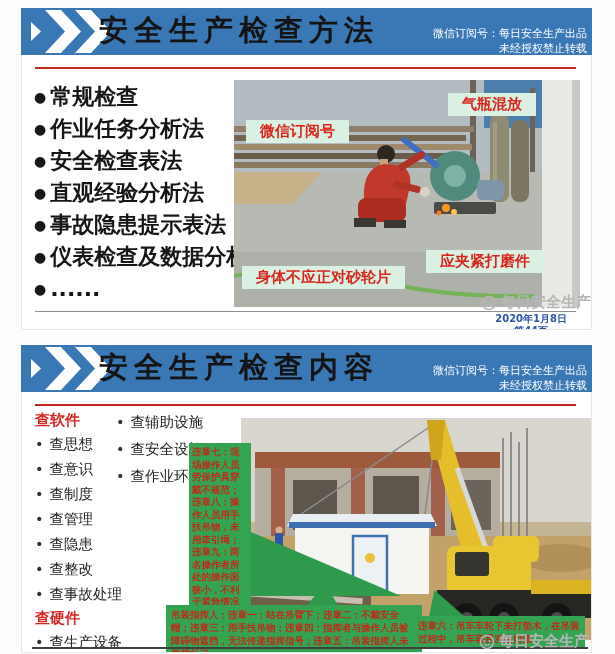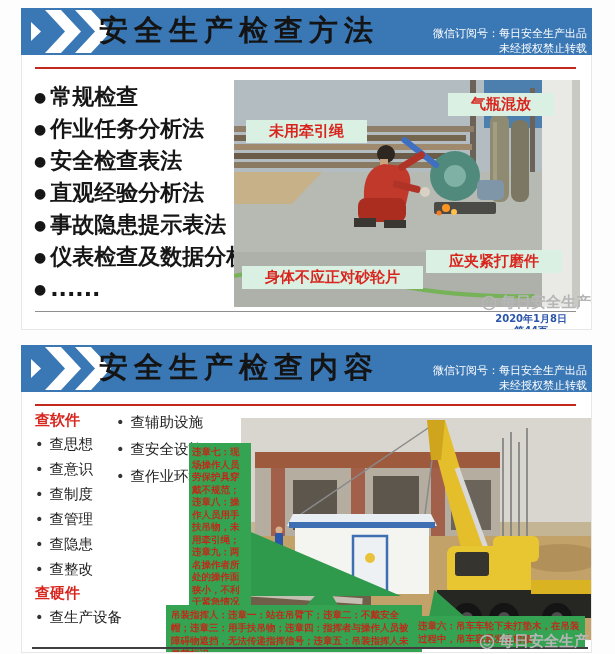--- a/index.html
+++ b/index.html
@@ -31,21 +31,21 @@
   .bullets1 li { font-size:22px; font-weight:700; color:#161616; height:32px;
                  line-height:32px; white-space:nowrap; }
   .bullets1 li::before { content:"●"; font-size:14px; margin-right:4px; vertical-align:2px; }
 
   .photo { position:absolute; overflow:hidden; }
   .photo1 { left:212px; top:25px; width:346px; height:227px; }
   .photo2 { left:219px; top:26px; width:350px; height:222px; }
   .photo svg { display:block; width:100%; height:100%; }
 
   .plabel { position:absolute; background:#d9f0e3; color:#d8261f; font-weight:700;
-            font-size:15px; line-height:19px; padding:2px 23px; white-space:nowrap; z-index:2; }
+            font-size:15px; line-height:19px; padding:2px 14px; white-space:nowrap; z-index:2; }
   .pl-helmet { left:12px; top:40px; }
   .pl-cyl { left:214px; top:13px; }
   .pl-body { left:8px; top:186px; }
   .pl-clamp { left:192px; top:170px; }
 
   .grayline { position:absolute; left:13px; right:15px; top:256px; height:1px; background:#8f8f8f; }
 
   .watermark { position:absolute; display:flex; align-items:center; gap:4px;
                color:#b6b6b6; font-size:15px; font-weight:700; z-index:6; white-space:nowrap;
                font-family:"DejaVu Serif","Liberation Serif",serif; }
@@ -142,21 +142,21 @@
           <rect x="146" y="79" width="8" height="6" fill="#caa27e"></rect>
           <path d="M130 120 Q128 88 150 84 L168 86 Q178 92 176 106 L172 124 Z" fill="#c0392b"></path>
           <rect x="124" y="118" width="48" height="24" rx="8" fill="#ab2d20"></rect>
           <rect x="120" y="138" width="22" height="9" fill="#3a3632"></rect>
           <rect x="150" y="140" width="22" height="8" fill="#3a3632"></rect>
           <rect x="163" y="86" width="30" height="7" rx="3" fill="#b03327" transform="rotate(-32 163 86)"></rect>
           <rect x="160" y="100" width="28" height="7" rx="3" fill="#b03327" transform="rotate(14 160 100)"></rect>
           <circle cx="191" cy="112" r="5" fill="#d9d2c4"></circle>
           <path d="M0 196 Q70 182 140 200 T300 216" stroke="#76b257" stroke-width="4" fill="none"></path>
         </svg>
-        <div class="plabel pl-helmet">未用牵引绳</div>
+        <div class="plabel pl-helmet">微信订阅号</div>
         <div class="plabel pl-cyl">气瓶混放</div>
         <div class="plabel pl-body">身体不应正对砂轮片</div>
         <div class="plabel pl-clamp">应夹紧打磨件</div>
       </div>
 
       <div class="grayline"></div>
 
       <div class="watermark wm1">
         <svg width="16" height="16" viewBox="0 0 16 16">
           <circle cx="8" cy="8" r="6.5" fill="none" stroke="#b6b6b6" stroke-width="1.5"></circle>
@@ -193,20 +193,21 @@
 
       <div class="col1">
         <div class="col-title">查软件</div>
         <ul class="col-list">
           <li>查思想</li>
           <li>查意识</li>
           <li>查制度</li>
           <li>查管理</li>
           <li>查隐患</li>
           <li>查整改</li>
+          <li>查事故处理</li>
         </ul>
         <div class="col-title">查硬件</div>
         <ul class="col-list">
           <li>查生产设备</li>
         </ul>
       </div>
 
       <div class="col2">
         <ul class="col-list">
           <li>查辅助设施</li>

